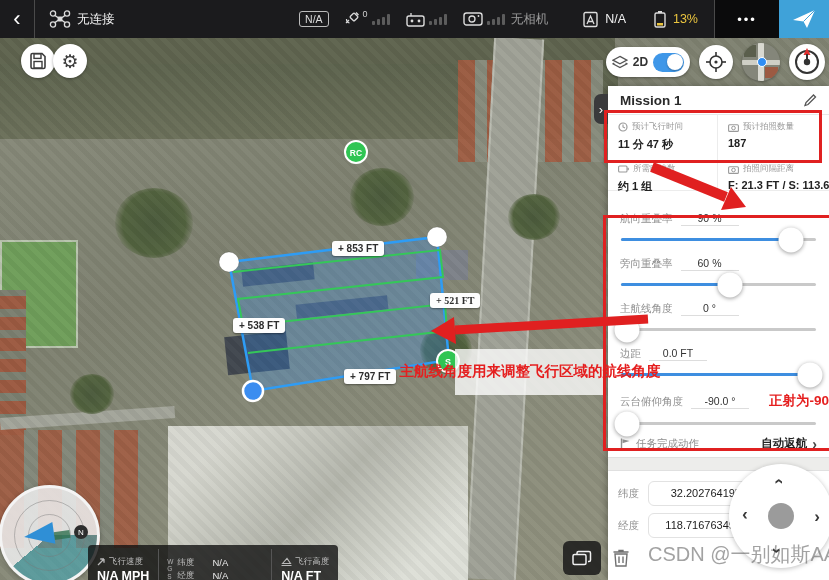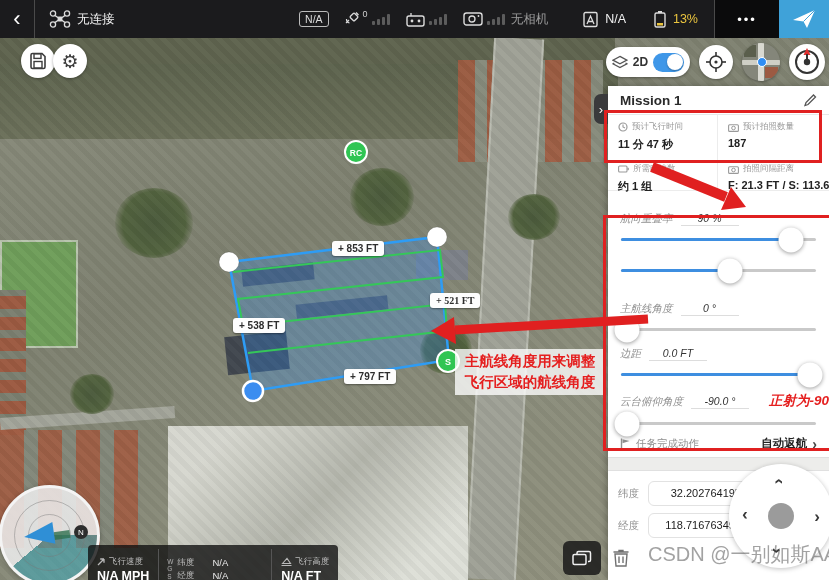--- a/index.html
+++ b/index.html
@@ -45,39 +45,39 @@
   .toggle .knob{position:absolute;right:1.5px;top:1.5px;width:16px;height:16px;border-radius:50%;background:#fff;box-shadow:0 1px 2px rgba(0,0,0,.3);}
   .minimap{position:absolute;left:742px;top:43px;width:38px;height:38px;border-radius:50%;overflow:hidden;background:#84867a;box-shadow:0 1px 3px rgba(0,0,0,.35);z-index:15;cursor:pointer;}
   .minimap .r1{position:absolute;left:16px;top:0;width:6px;height:38px;background:#d9d9d1;}
   .minimap .r2{position:absolute;left:0;top:17px;width:38px;height:5px;background:#cfcfc6;}
   .minimap .b1{position:absolute;left:2px;top:2px;width:12px;height:12px;background:#5a5e4c;}
   .minimap .b2{position:absolute;right:2px;bottom:3px;width:13px;height:11px;background:#9c5a42;}
   .minimap .dot{position:absolute;left:15px;top:14px;width:8px;height:8px;border-radius:50%;background:#2f8ef5;border:1.5px solid #fff;}
   .compassBtn{position:absolute;left:789px;top:44px;width:36px;height:36px;border-radius:50%;background:#fff;box-shadow:0 1px 3px rgba(0,0,0,.35);z-index:15;cursor:pointer;}
 
   
-  .notecard{position:absolute;left:455px;top:349px;width:150px;height:46px;background:rgba(255,255,255,.78);z-index:40;display:flex;flex-direction:column;align-items:center;justify-content:center;}
+  .notecard{position:absolute;left:455px;top:349px;width:150px;height:46px;background:rgba(255,255,255,.78);z-index:40;display:flex;flex-direction:row;align-items:center;justify-content:center;}
   .notecard div{color:#e51f1f;font-size:14.5px;font-weight:bold;line-height:1.45;white-space:nowrap;}
 
   
   .panel{position:absolute;left:608px;top:86px;width:221px;height:494px;background:#fff;box-shadow:-2px 0 6px rgba(0,0,0,.25);z-index:20;box-sizing:border-box;}
   .panel-handle{position:absolute;left:-14px;top:8px;width:14px;height:30px;background:#3a3a3c;border-radius:7px 0 0 7px;color:#fff;font-size:13px;display:flex;align-items:center;justify-content:center;cursor:pointer;}
   .p-header{height:28px;display:flex;align-items:center;justify-content:space-between;padding:0 12px;border-bottom:1px solid #e8e8e8;}
   .p-title{font-size:13.5px;font-weight:bold;color:#2a2a2a;}
   .stats{display:grid;grid-template-columns:109px 112px;border-bottom:1px solid #ececec;}
   .stat{padding:6px 8px 4px 10px;box-sizing:border-box;}
   .stat.bl{border-left:1px solid #ececec;}
   .stat .sl{display:flex;align-items:center;gap:4px;font-size:8.5px;color:#9a9a9a;white-space:nowrap;}
   .stat .sv{font-size:11px;font-weight:bold;color:#222;margin-top:4px;white-space:nowrap;}
   .r1{height:42px;}
   .r2{height:33px;}
   .tabs{margin:3px 7px 0;height:24px;background:#e9e9e7;border-radius:7px;display:flex;}
   .tab{flex:1;display:flex;align-items:center;justify-content:center;font-size:11.5px;color:#555;font-weight:bold;cursor:pointer;}
   .tab.active{background:#fff;border:1.5px solid #3c3c3c;border-radius:7px;color:#111;box-sizing:border-box;}
-  .sliders{padding-top:14px;font-style:italic;}
+  .sliders{padding-top:14px;}
   .srow{height:45px;box-sizing:border-box;padding-top:7px;}
   .srow-top{display:flex;align-items:baseline;gap:8px;padding:0 12px;}
   .slabel{font-size:10.5px;color:#8f8f8f;white-space:nowrap;}
   .sval{font-size:10.5px;color:#333;border-bottom:1px solid #ddd;min-width:52px;text-align:center;padding:0 3px 1px;cursor:text;}
   .ortho{margin-left:12px;color:#e51f1f;font-size:13.5px;font-weight:bold;white-space:nowrap;}
   .strack{position:relative;margin:12px 13px 0;height:3px;background:#c9c9c9;border-radius:2px;cursor:pointer;}
   .strack .fill{height:100%;background:#3e8ee0;border-radius:2px;}
   .strack .handle{position:absolute;top:50%;width:25px;height:25px;border-radius:50%;background:#fff;box-shadow:0 1px 4px rgba(0,0,0,.4);transform:translate(-50%,-50%);cursor:grab;}
   .finish-row{height:27px;display:flex;align-items:center;gap:5px;padding:0 12px;cursor:pointer;}
   .finish-row .fl{font-size:10.5px;color:#8f8f8f;flex:1;}
@@ -293,20 +293,24 @@
         <div class="srow-top">
             <span class="slabel">航向重叠率</span>
             <span class="sval">90 %</span>
           </div>
         <div class="strack">
             <div class="fill" style="width: 87%;"></div>
             <div class="handle" style="left: 87%;"></div>
           </div>
       </div>
       <div class="srow">
+        <div class="srow-top">
+            <span class="slabel">旁向重叠率</span>
+            <span class="sval">60 %</span>
+          </div>
         <div class="strack">
             <div class="fill" style="width: 56%;"></div>
             <div class="handle" style="left: 56%;"></div>
           </div>
       </div>
       <div class="srow">
         <div class="srow-top">
             <span class="slabel">主航线角度</span>
             <span class="sval">0 °</span>
           </div>

